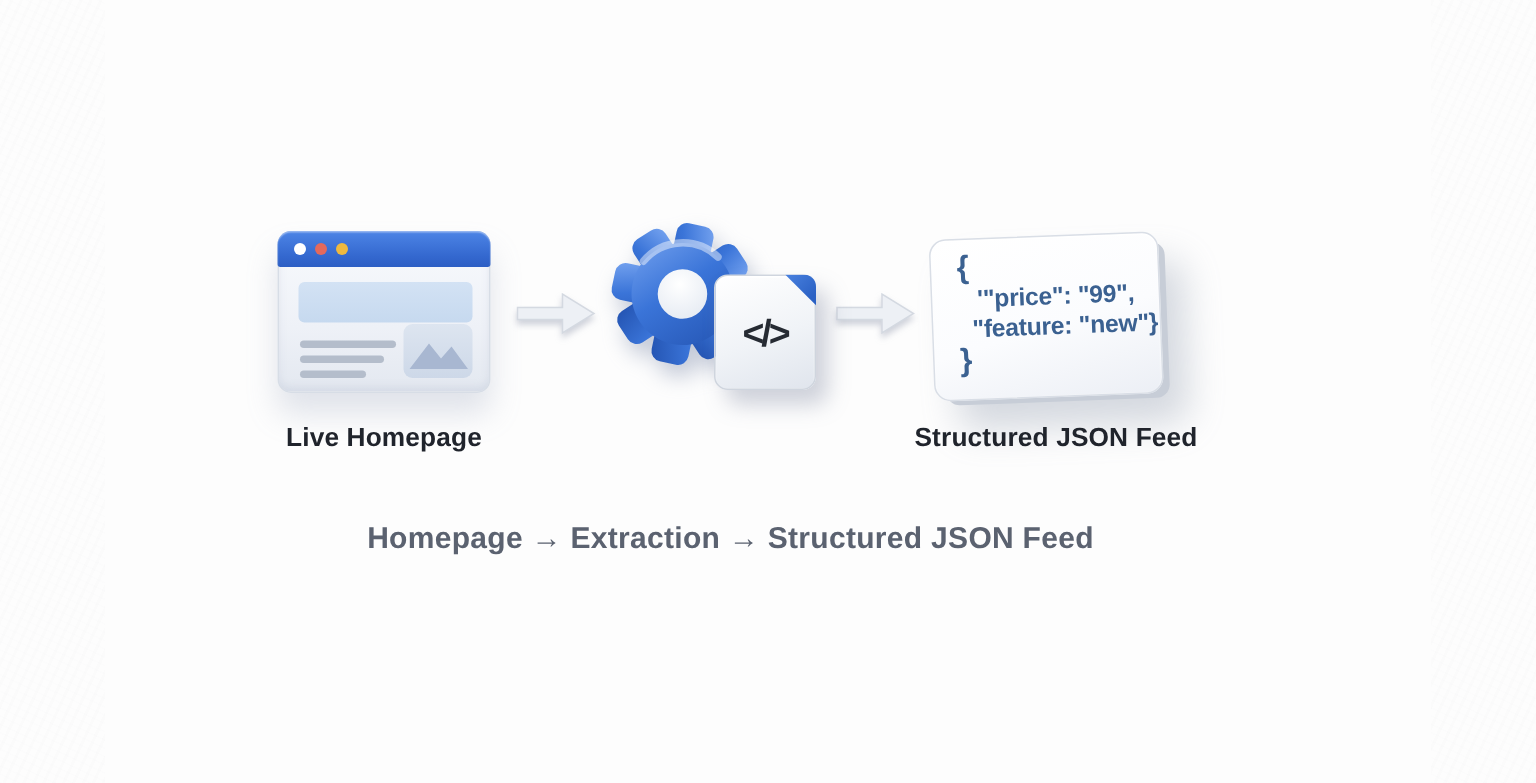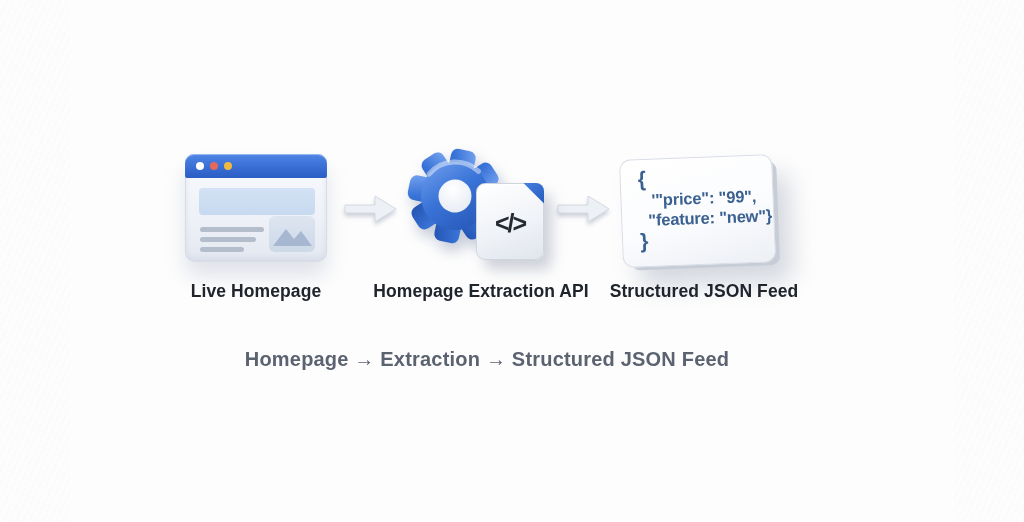--- a/index.html
+++ b/index.html
@@ -164,17 +164,16 @@
   </svg>
 
   <div class="json-card">
     <div class="json-line brace">{</div>
     <div class="json-line i1">'"price": "99",</div>
     <div class="json-line i2">"feature: "new"}</div>
     <div class="json-line brace">}</div>
   </div>
 
   <div class="node-label n1">Live Homepage</div>
-  <div class="node-label n2">Homepage Extraction API</div>
   <div class="node-label n3">Structured JSON Feed</div>
 
   <div class="caption">Homepage → Extraction → Structured JSON Feed</div>
 </div>
 
 </body></html>

